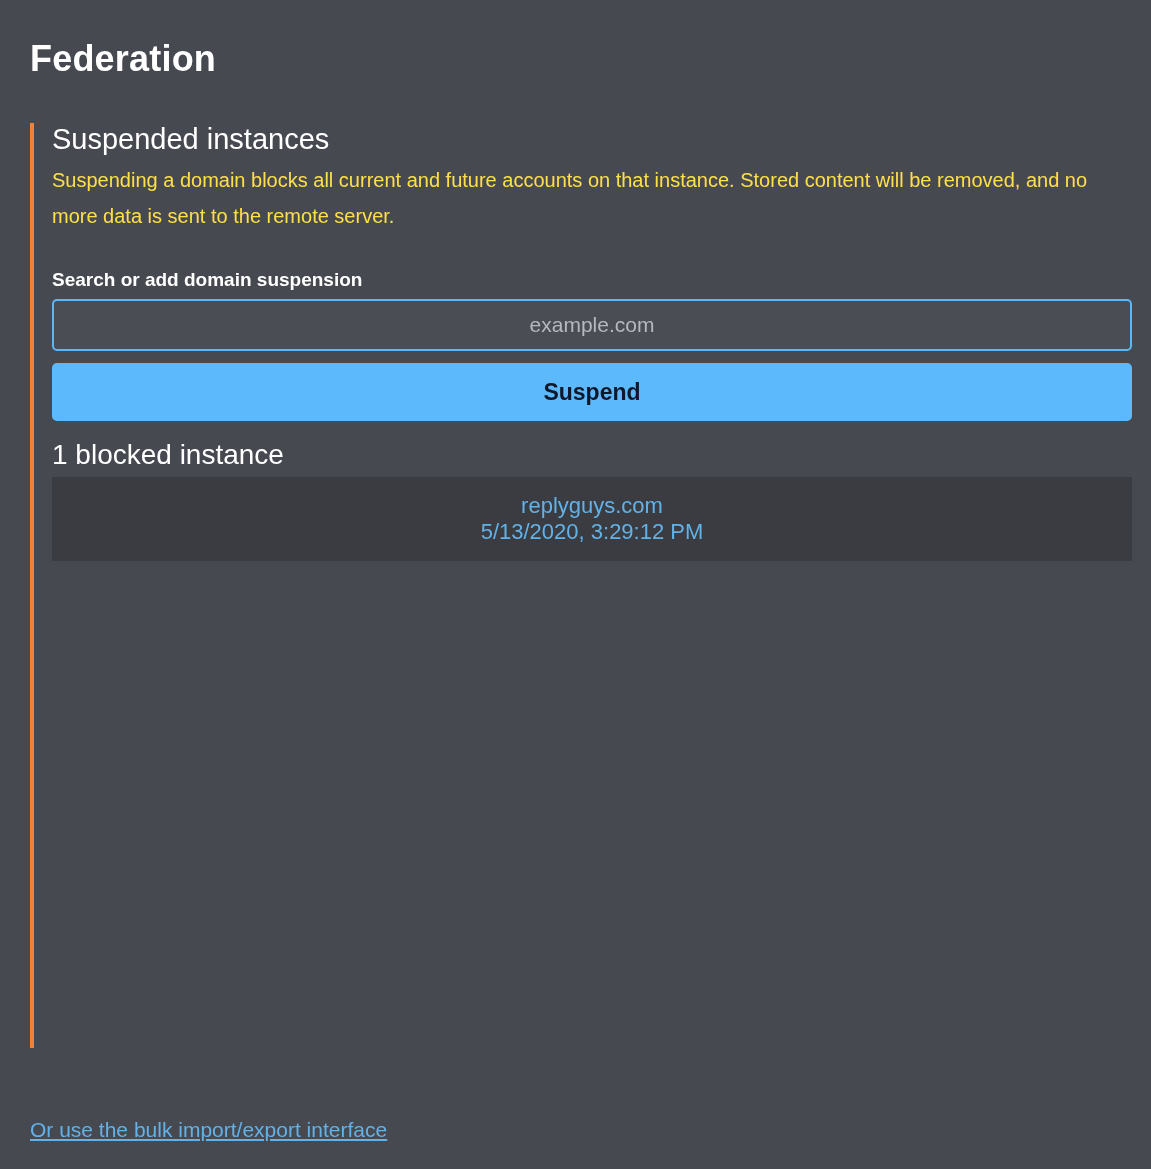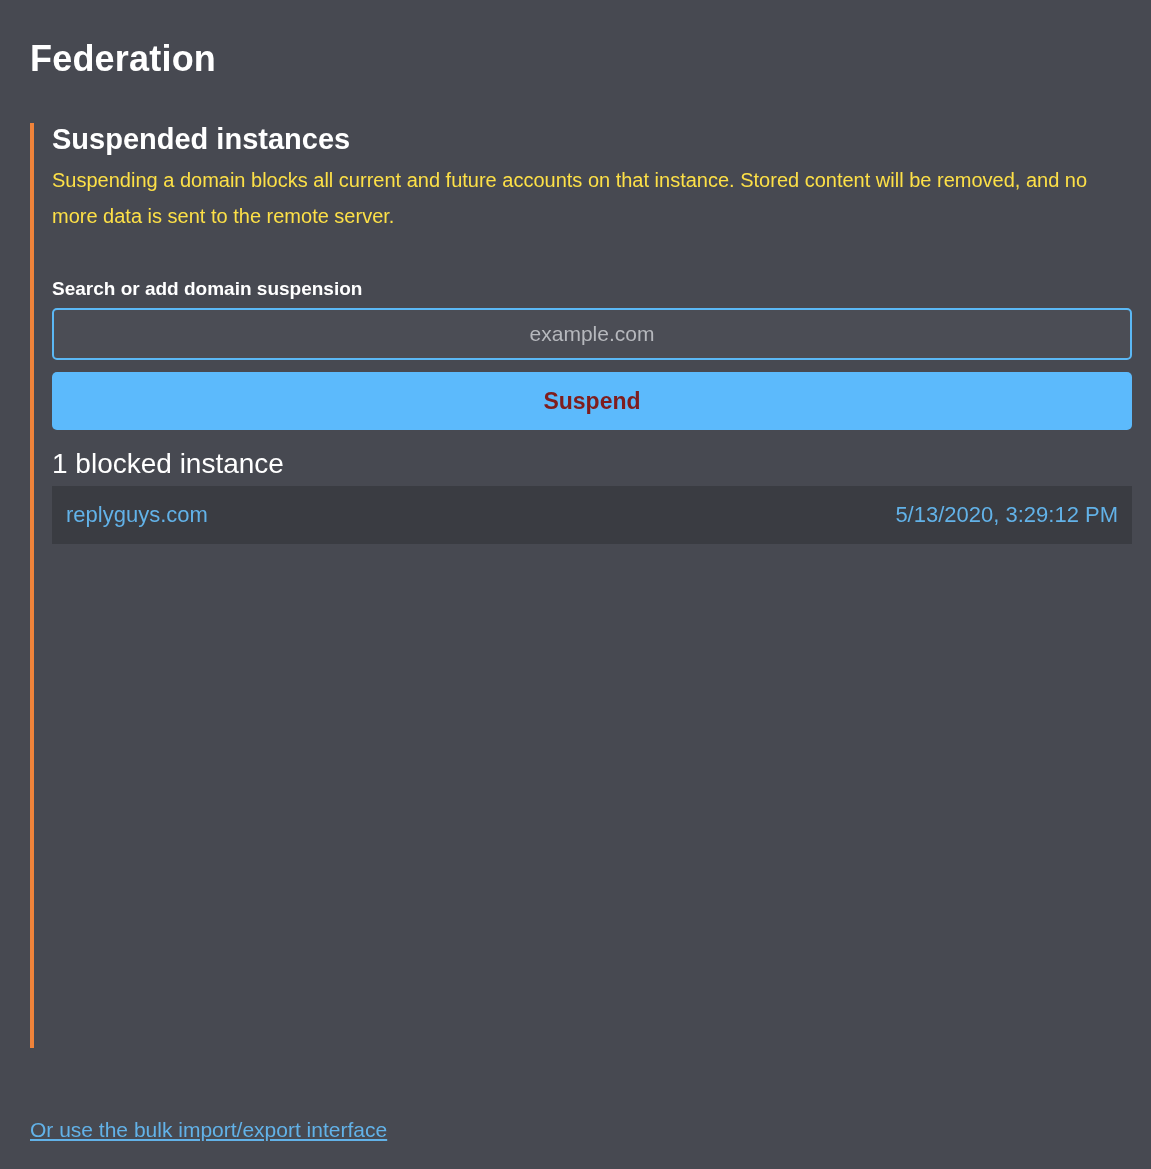--- a/index.html
+++ b/index.html
@@ -40,37 +40,37 @@
     left: 0;
     top: 0;
     bottom: 0;
     width: 4px;
     background: #f0833a;
   }
 
   .section-title {
     color: #ffffff;
     font-size: 29px;
-    font-weight: bold;
+    font-weight: normal;
     margin: 0 0 6px 10px;
   }
 
   .section-desc {
     color: #fde047;
     font-size: 20px;
     line-height: 1.8;
     margin: 0 0 0 10px;
     max-width: 1060px;
   }
 
   .field-label {
     color: #ffffff;
     font-size: 19px;
     font-weight: bold;
-    margin: 44px 0 8px 10px;
+    margin: 35px 0 8px 10px;
   }
 
   .search-input {
     display: block;
     box-sizing: border-box;
     width: 1080px;
     height: 52px;
     margin-left: 10px;
     background: #4b4d55;
     border: 2px solid #5bb8f5;
@@ -88,21 +88,21 @@
 
   .suspend-button {
     display: block;
     box-sizing: border-box;
     width: 1080px;
     height: 58px;
     margin: 12px 0 0 10px;
     background: #5cbafc;
     border: none;
     border-radius: 5px;
-    color: #7f1d1d;
+    color: #0f172a;
     font-size: 23px;
     font-weight: bold;
     font-family: "Liberation Sans", sans-serif;
     cursor: pointer;
   }
 
   .count-text {
     color: #ffffff;
     font-size: 28px;
     margin: 18px 0 6px 10px;
@@ -110,20 +110,21 @@
 
   .instance-row {
     box-sizing: border-box;
     width: 1080px;
     margin-left: 10px;
     background: #3a3c42;
     display: flex;
     align-items: center;
     justify-content: space-between;
     padding: 16px 14px;
+    flex-direction: column;
   }
 
   .instance-domain {
     color: #62b2e8;
     font-size: 22px;
   }
 
   .instance-date {
     color: #62b2e8;
     font-size: 22px;

